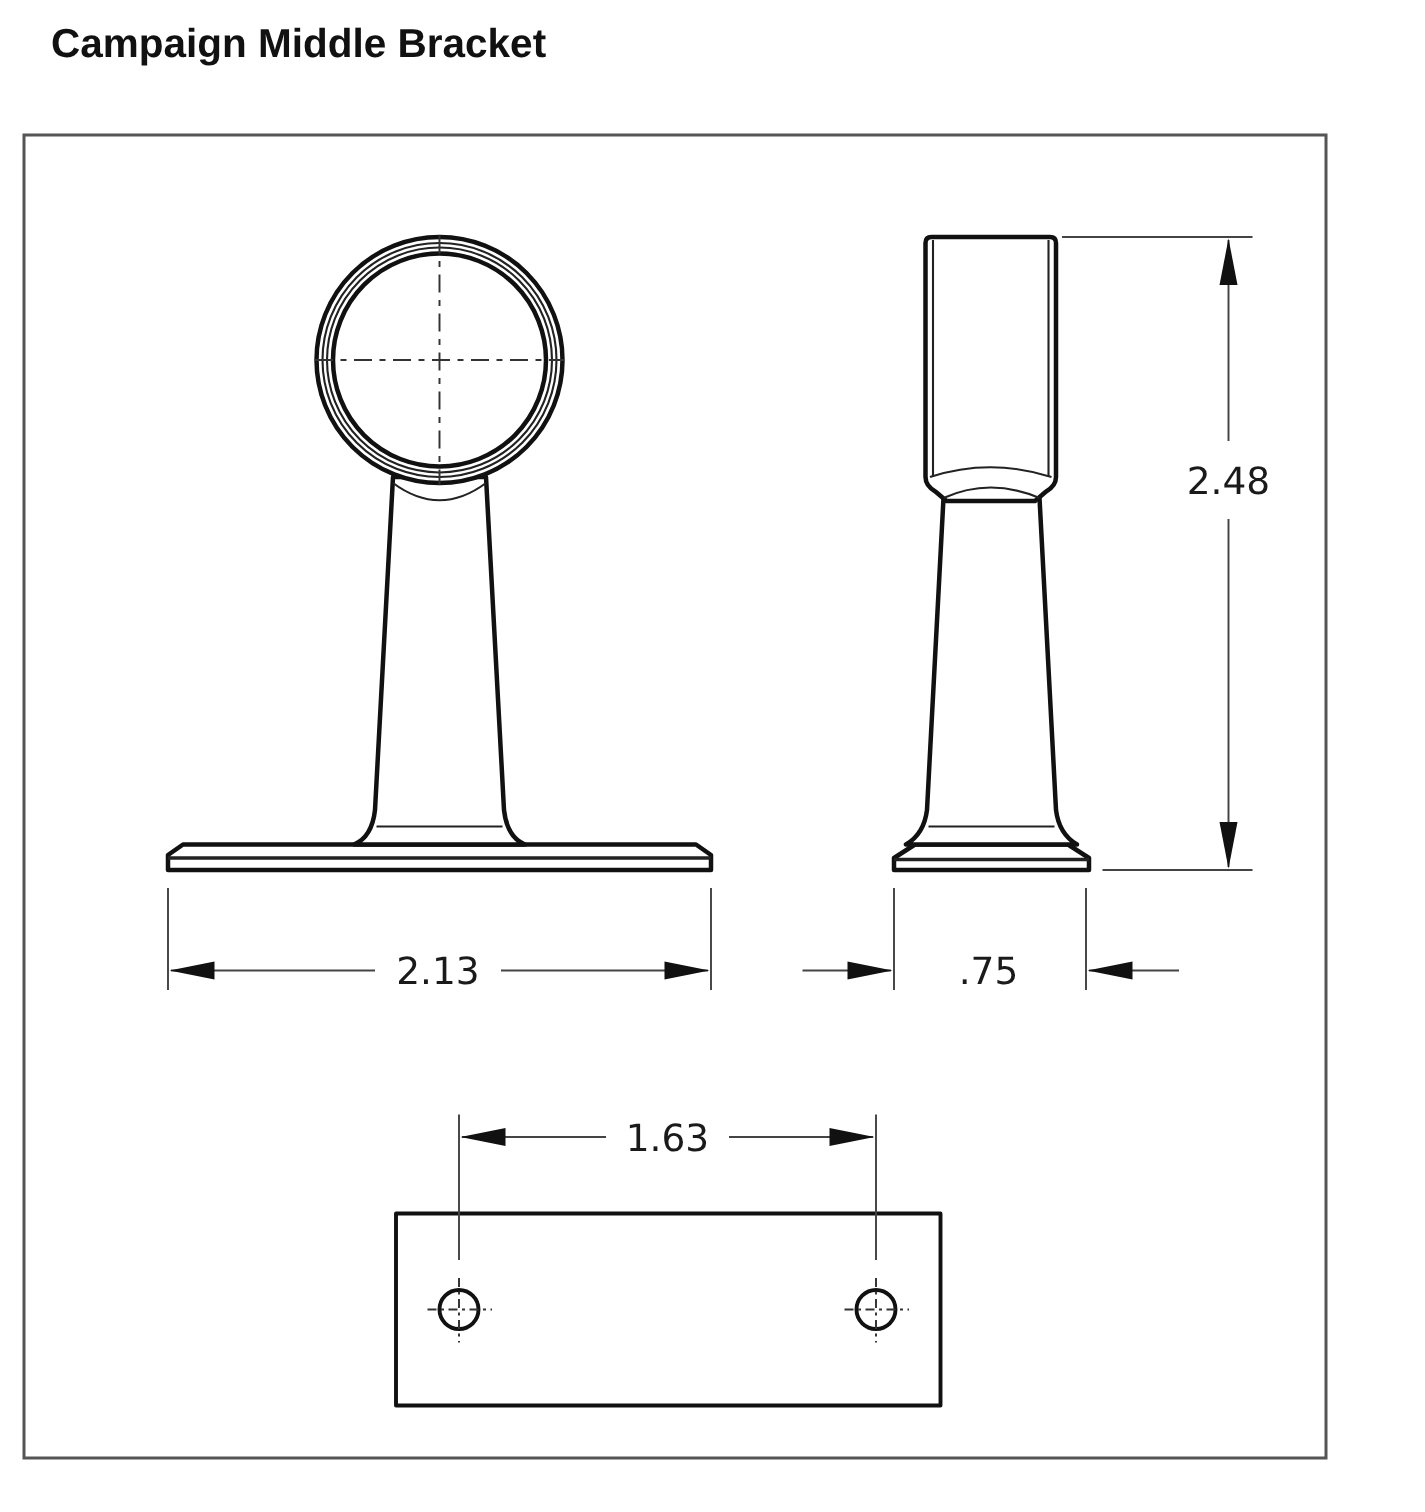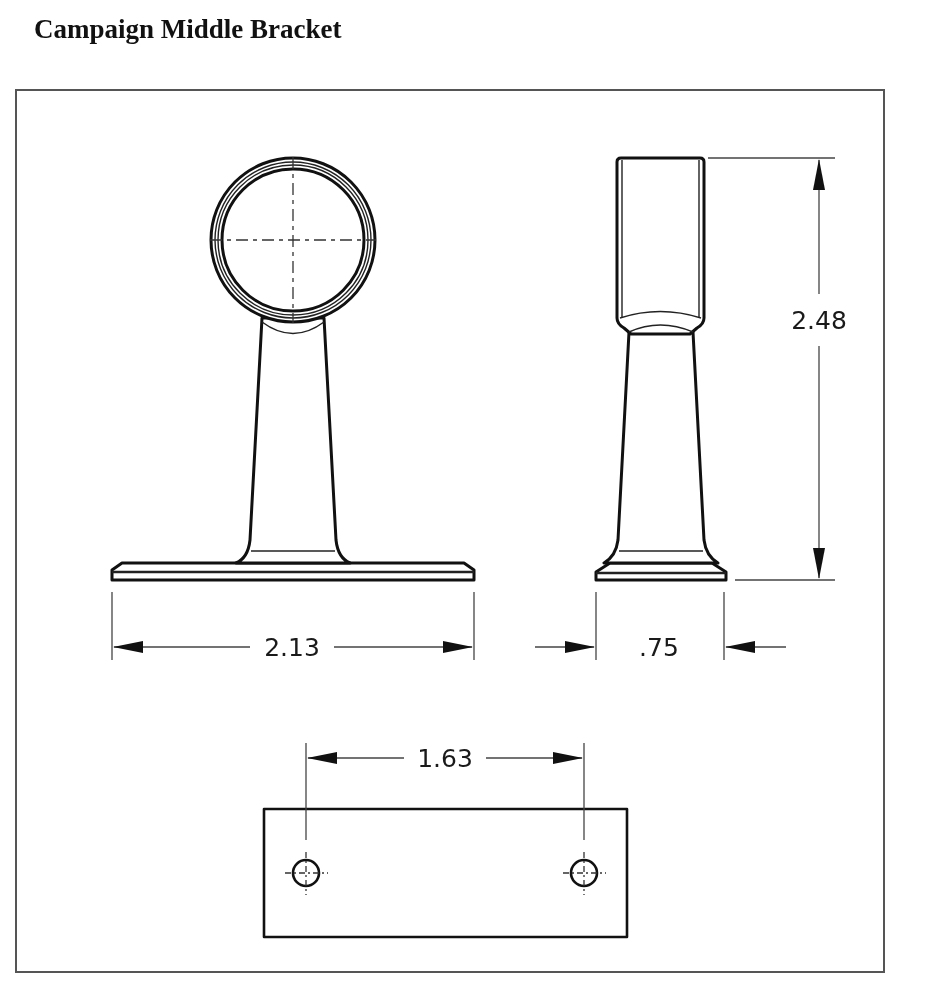--- a/index.html
+++ b/index.html
@@ -1,19 +1,19 @@
 <!DOCTYPE html>
 <html><head>
 <meta charset="utf-8">
 <style>
   html, body { margin: 0; padding: 0; background: #ffffff; }
   body { width: 950px; height: 1008px; position: relative; overflow: hidden; }
   .title {
     position: absolute; left: 34px; top: 14px;
-    font-family: Liberation Serif, serif;
+    font-family: Liberation Sans, sans-serif;
     font-weight: bold; font-size: 27px; color: #111111; letter-spacing: 0px;
     margin: 0;
   }
   svg.drawing { position: absolute; left: 0; top: 0; }
   .frame { fill: none; stroke: #555555; stroke-width: 2; }
   .part { fill: #ffffff; stroke: #111111; stroke-width: 3; stroke-linejoin: round; }
   .thin { fill: none; stroke: #222222; stroke-width: 1.4; }
   .center { fill: none; stroke: #333333; stroke-width: 1.3; stroke-dasharray: 12 5 4 5; }
   .dim { fill: none; stroke: #444444; stroke-width: 1.3; }
   .arrow { fill: #111111; }

